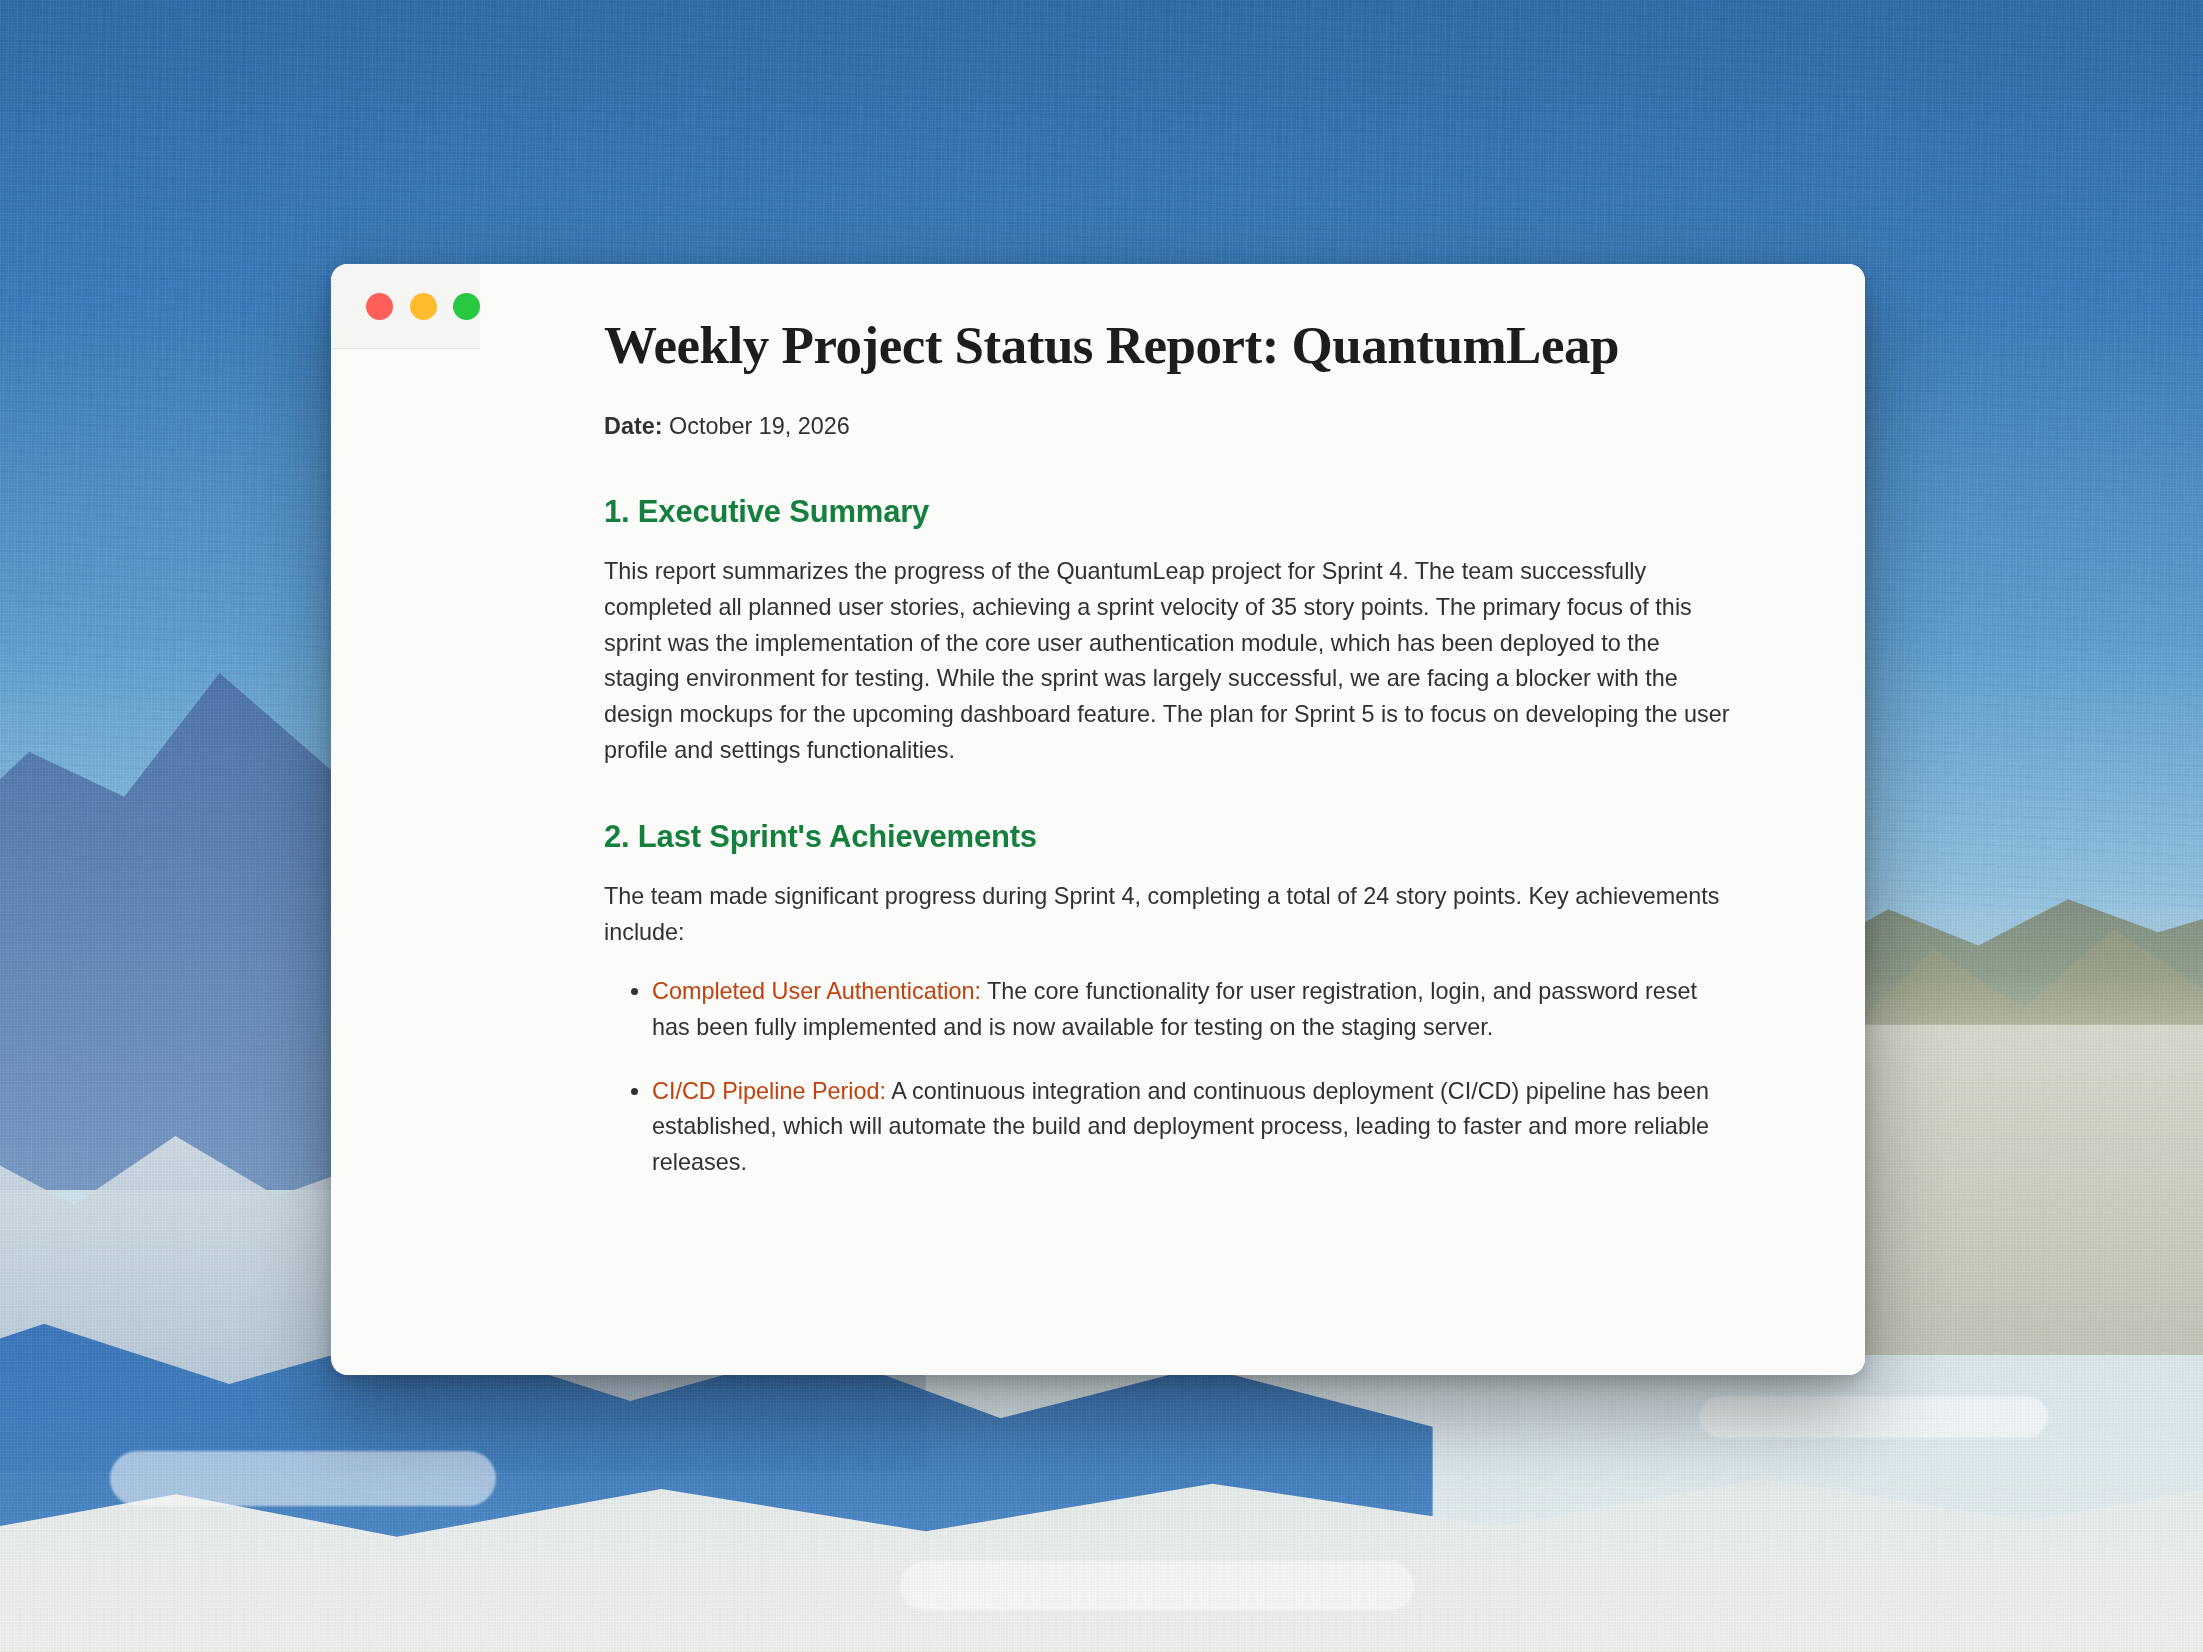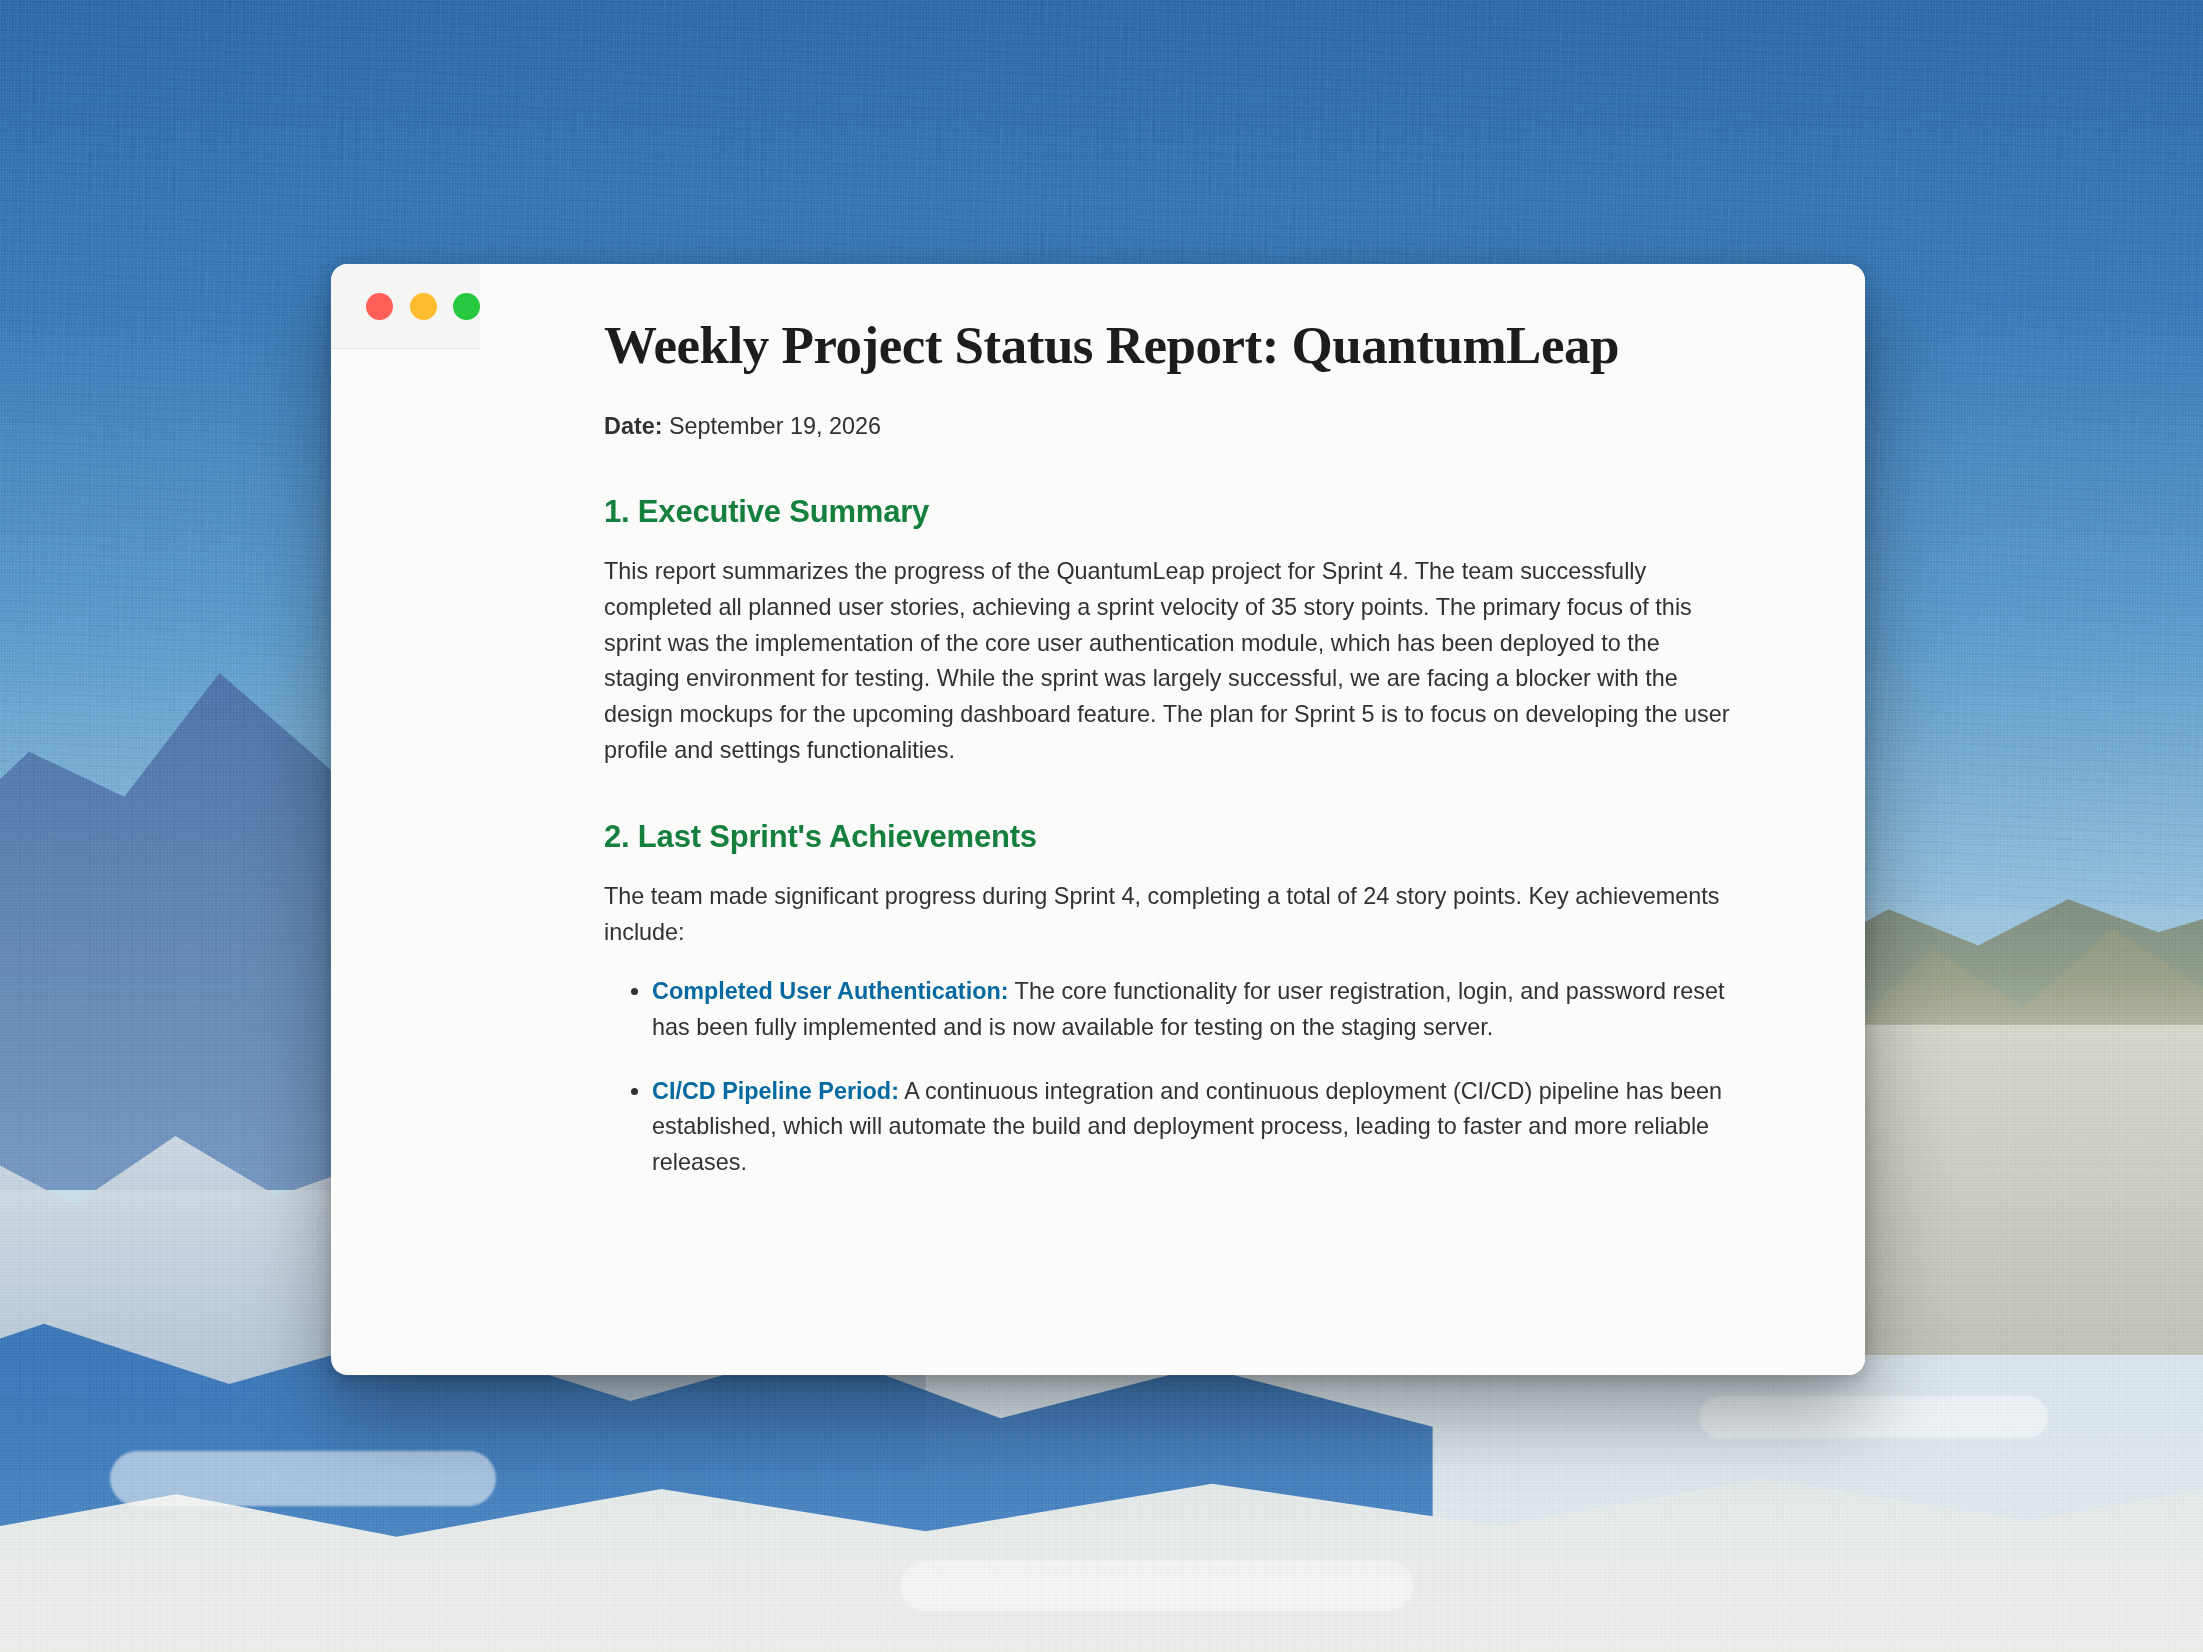--- a/index.html
+++ b/index.html
@@ -176,21 +176,21 @@
   ul.bullets {
     margin: 24px 0 0 0;
     padding-left: 48px;
   }
   ul.bullets li {
     font-size: 23.4px;
     line-height: 1.53;
     margin-bottom: 27.5px;
     color: #31312f;
   }
-  ul.bullets li b { font-weight: 700; color: #0369a1; }
+  ul.bullets li b { font-weight: 400; color: #c2410c; }
 </style>
 </head>
 <body>
 
 <div class="wallpaper">
   <div class="sky"></div>
   <div class="sky-texture"></div>
   <div class="water"></div>
   <div class="mountain-left"></div>
   <div class="hill-left-snow"></div>
@@ -213,21 +213,21 @@
       <span class="dot green"></span>
     </div>
   </div>
 
   <div class="doc-scroll">
     <div class="doc">
 
       <h1 class="doc-title">Weekly Project Status Report: QuantumLeap</h1>
 
       <p class="meta-line">
-        <b>Date:</b><span> September 19, 2026</span>
+        <b>Date:</b><span> October 19, 2026</span>
       </p>
 
 
       <h2 class="section-title">1. Executive Summary</h2>
       <p class="body-text">This report summarizes the progress of the QuantumLeap project for Sprint 4. The team successfully completed all planned user stories, achieving a sprint velocity of 35 story points. The primary focus of this sprint was the implementation of the core user authentication module, which has been deployed to the staging environment for testing. While the sprint was largely successful, we are facing a blocker with the design mockups for the upcoming dashboard feature. The plan for Sprint 5 is to focus on developing the user profile and settings functionalities.</p>
 
       <h2 class="section-title">2. Last Sprint's Achievements</h2>
       <p class="body-text">The team made significant progress during Sprint 4, completing a total of 24 story points. Key achievements include:</p>
 
       <ul class="bullets">

